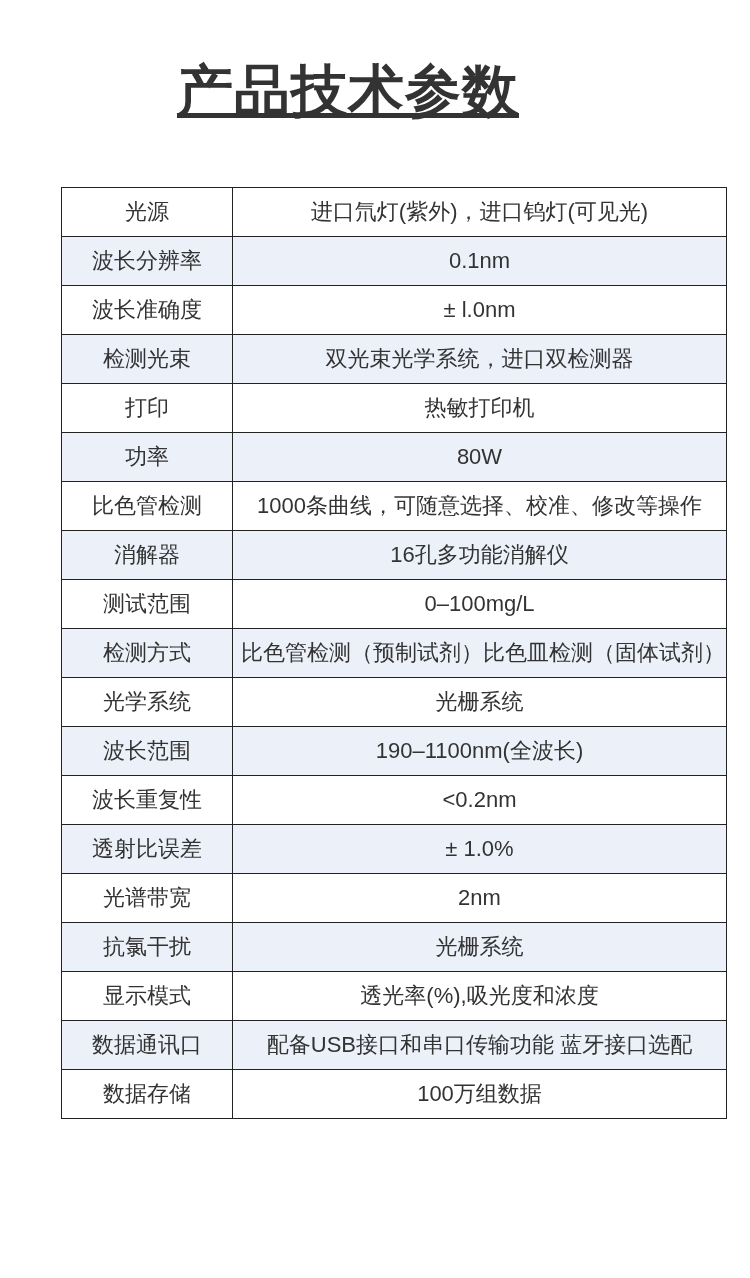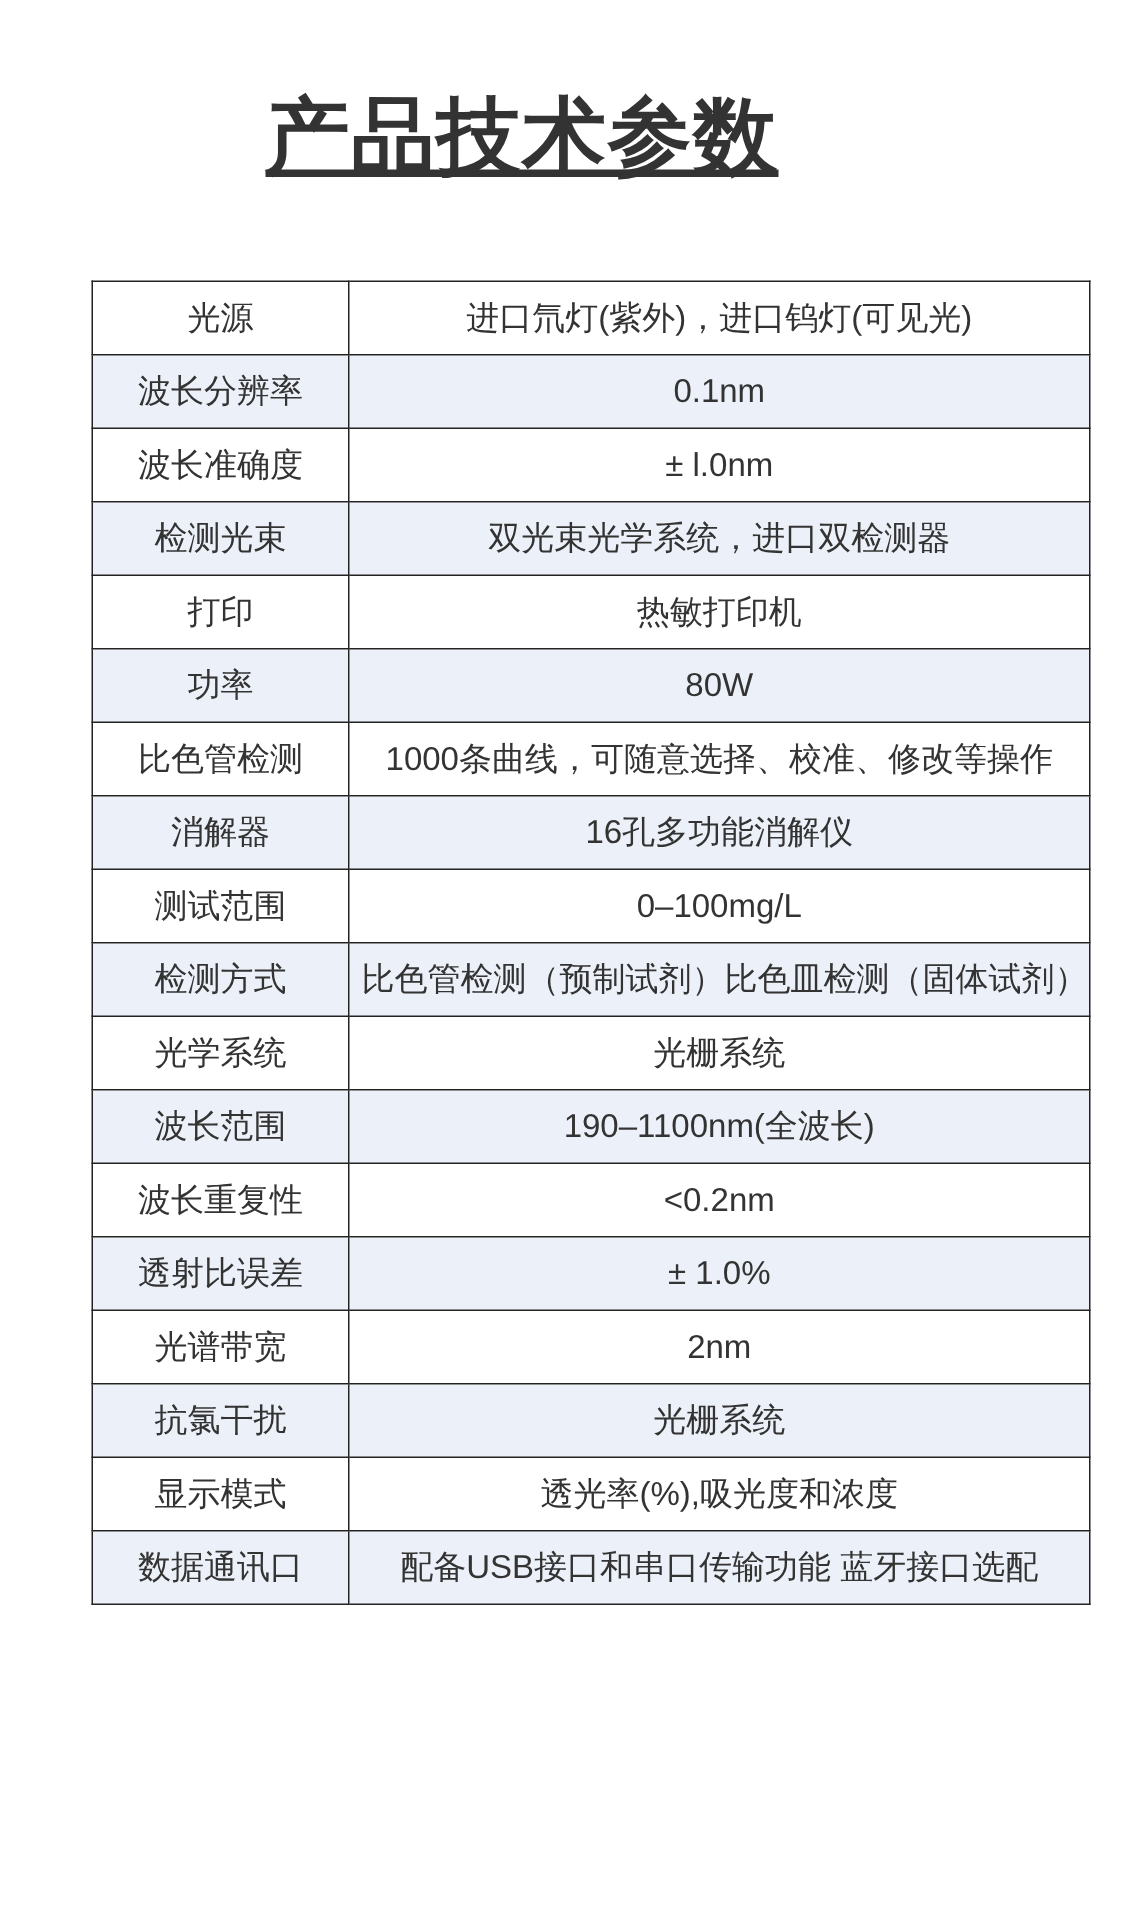--- a/index.html
+++ b/index.html
@@ -132,15 +132,19 @@
           <td class="value-cell">光栅系统</td>
         </tr>
         <tr>
           <td class="label-cell">显示模式</td>
           <td class="value-cell">透光率(%),吸光度和浓度</td>
         </tr>
         <tr>
           <td class="label-cell">数据通讯口</td>
           <td class="value-cell">配备USB接口和串口传输功能 蓝牙接口选配</td>
         </tr>
+        <tr>
+          <td class="label-cell">数据存储</td>
+          <td class="value-cell">100万组数据</td>
+        </tr>
       </tbody>
   </table>
 </div>
 
 </body></html>

